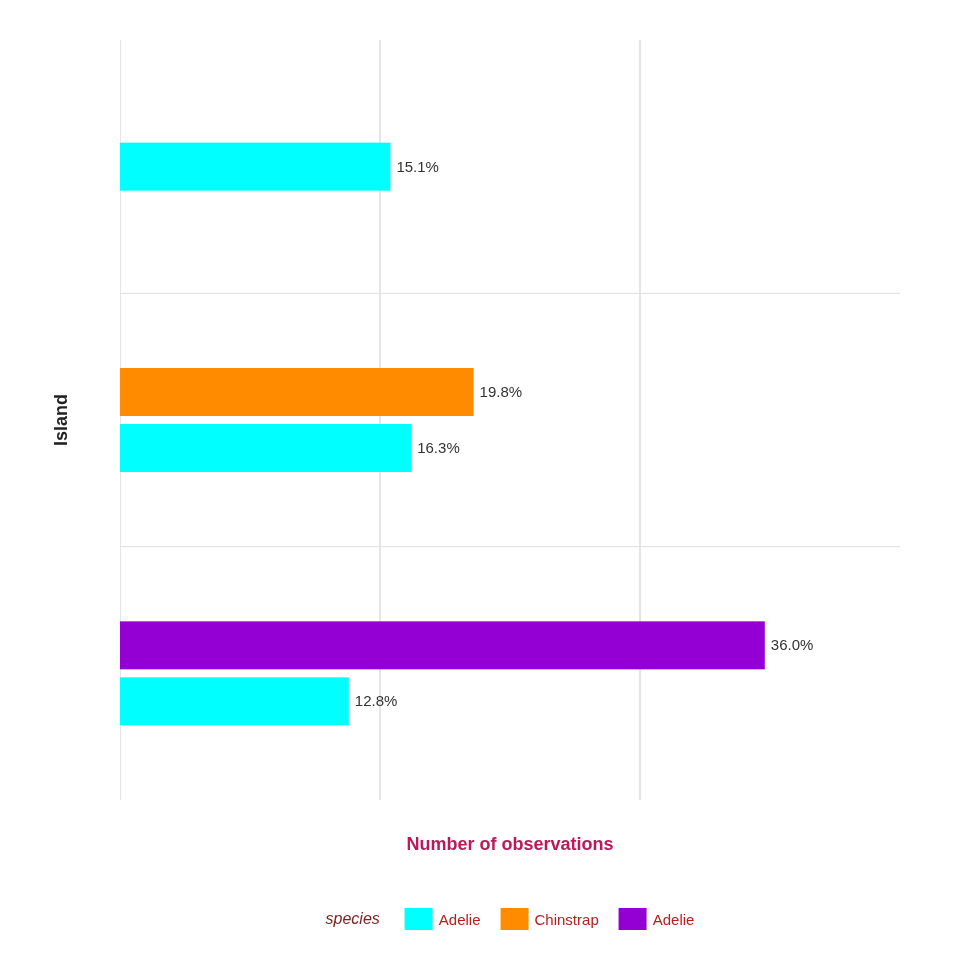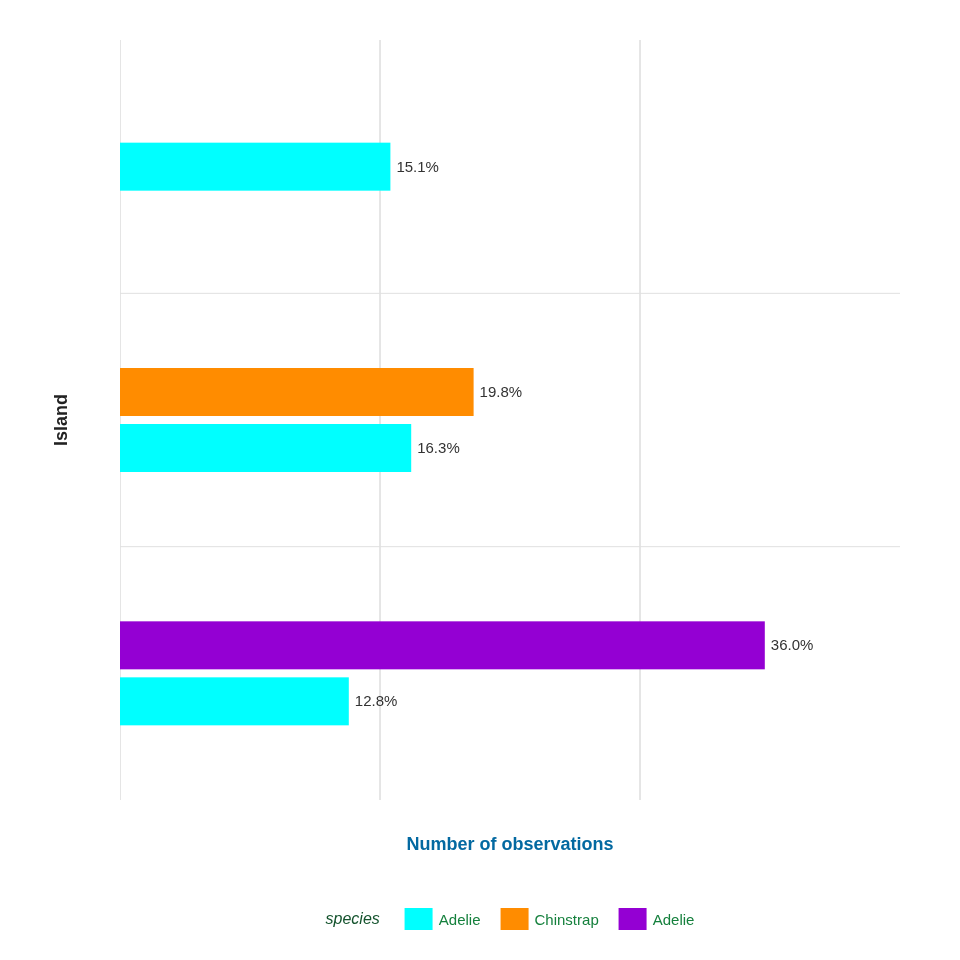--- a/index.html
+++ b/index.html
@@ -31,52 +31,52 @@
       color: #222;
       white-space: nowrap;
     }
     .x-axis-label {
       position: absolute;
       bottom: -55px;
       left: 50%;
       transform: translateX(-50%);
       font-size: 18px;
       font-weight: bold;
-      color: #0369a1;
+      color: #be185d;
       white-space: nowrap;
     }
     .legend {
       position: absolute;
       bottom: -130px;
       left: 50%;
       transform: translateX(-50%);
       display: flex;
       align-items: center;
       gap: 20px;
       font-size: 16px;
     }
     .legend-title {
       font-style: italic;
       font-size: 16px;
-      color: #14532d;
+      color: #7f1d1d;
       margin-right: 5px;
     }
     .legend-item {
       display: flex;
       align-items: center;
       gap: 6px;
     }
     .legend-swatch {
       width: 28px;
       height: 22px;
       display: inline-block;
     }
     .legend-text {
       font-size: 15px;
-      color: #15803d;
+      color: #b91c1c;
     }
   </style>
 </head>
 <body>
 
 <div class="chart-container">
   <div class="chart-area">
 
     <div class="y-axis-label">Island</div>
 

